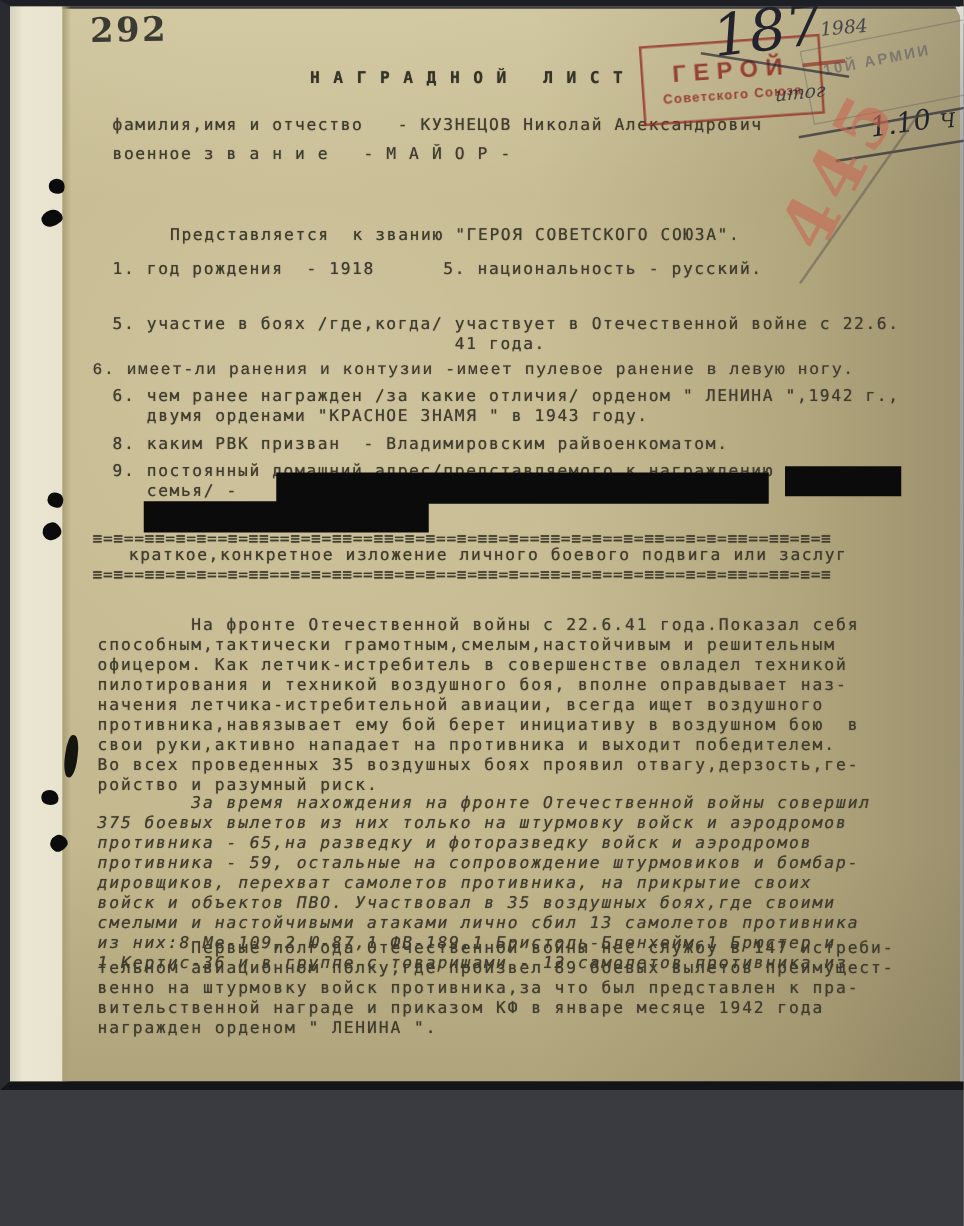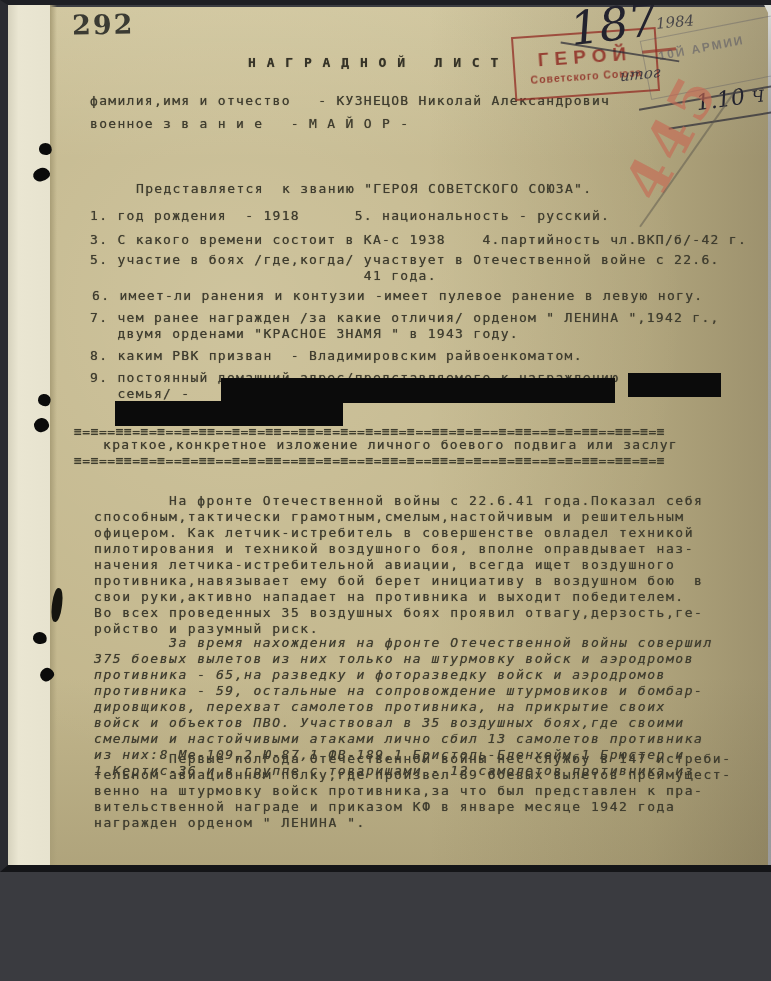--- a/index.html
+++ b/index.html
@@ -15,21 +15,21 @@
       #c2b68c;
   }
   .abs{position:absolute;}
   .typed{
     position:absolute;white-space:pre-wrap;
     font-family:"DejaVu Sans Mono","Liberation Mono",monospace;
     font-size:13px;line-height:16px;color:rgba(62,60,46,0.94);
     text-shadow:0 0 0.7px rgba(62,60,46,0.85);
   }
   .form{letter-spacing:1.3px;}
-  .bodytx{letter-spacing:1.55px;margin-left:16px;}
+  .bodytx{letter-spacing:1.55px;}
   .title{font-size:13px;font-weight:bold;letter-spacing:1.5px;color:rgba(52,50,38,0.95);}
   .divider{letter-spacing:0.5px;color:rgba(58,56,42,0.9);}
   
   .strip-left{left:0;top:0;width:42px;height:981px;background:linear-gradient(90deg,#d6d2bd 0%,#eae6d2 25%,#e7e3cf 100%);}
   .doc-edge{left:42px;top:0;width:7px;height:981px;background:linear-gradient(90deg,#a99e77 0%,rgba(169,158,119,0) 100%);}
   .strip-bottom{left:0;top:876px;width:763px;height:82px;background:linear-gradient(180deg,#b7ab81 0%,#e9e5d1 10%,#e7e3cf 100%);}
   .black-band{left:0;top:938px;width:763px;height:38px;background:#0e0e10;clip-path:polygon(0 38%,60% 70%,100% 62%,100% 100%,0 100%);}
   .strip-right{left:760px;top:0;width:11px;height:981px;background:linear-gradient(180deg,#d9d9d5 0%,#a3a4a6 12%,#97989a 100%);}
   .corner-tr{left:738px;top:0;width:33px;height:30px;background:#dcdcd6;clip-path:polygon(55% 0,100% 0,100% 100%);}
   
@@ -78,25 +78,24 @@
   <div class="hole" style="left:28px;top:902px;width:15px;height:14px;transform:rotate(-20deg);"></div>
   <div class="blob" style="left:44px;top:583px;width:10px;height:34px;transform:rotate(7deg);"></div>
 
   <div class="pagenum">292</div>
 
   <div class="typed title" style="left:240px;top:50px;">Н А Г Р А Д Н О Й   Л И С Т</div>
   <div class="typed form" style="left:82px;top:111px;">военное з в а н и е   - М А Й О Р -</div>
   <div class="typed form" style="left:82px;top:88px;">фамилия,имя и отчество   - КУЗНЕЦОВ Николай Александрович</div>
   <div class="typed form" style="left:128px;top:176px;">Представляется  к званию "ГЕРОЯ СОВЕТСКОГО СОЮЗА".</div>
   <div class="typed form" style="left:82px;top:203px;">1. год рождения  - 1918      5. национальность - русский.</div>
-  <div class="typed form" style="left:82px;top:227px;">3. С какого времени состоит в КА-с 1938    4.партийность чл.ВКП/б/-42 г.</div>
   <div class="typed form" style="left:82px;top:247px;">5. участие в боях /где,когда/ участвует в Отечественной войне с 22.6.
                               41 года.</div>
-  <div class="typed form" style="left:84px;top:283px;">6. имеет-ли ранения и контузии -имеет пулевое ранение в левую ногу.</div>
-  <div class="typed form" style="left:82px;top:305px;">7. чем ранее награжден /за какие отличия/ орденом " ЛЕНИНА ",1942 г.,
+  <div class="typed form" style="left:66px;top:283px;font-family:Liberation Mono, monospace;">6. имеет-ли ранения и контузии -имеет пулевое ранение в левую ногу.</div>
+  <div class="typed form" style="left:82px;top:305px;">6. чем ранее награжден /за какие отличия/ орденом " ЛЕНИНА ",1942 г.,
    двумя орденами "КРАСНОЕ ЗНАМЯ " в 1943 году.</div>
   <div class="typed form" style="left:82px;top:343px;">8. каким РВК призван  - Владимировским райвоенкоматом.</div>
   <div class="typed form" style="left:82px;top:365px;">9. постоянный домашний адрес/представляемого к награждению или его
    семья/ -</div>
 
   <div class="redact" style="left:213px;top:373px;width:394px;height:25px;"></div>
   <div class="redact" style="left:620px;top:368px;width:93px;height:24px;"></div>
   <div class="redact" style="left:107px;top:396px;width:228px;height:25px;"></div>
 
   <div class="typed divider" style="left:66px;top:419px;">≡=≡==≡≡=≡=≡==≡=≡≡==≡=≡=≡≡==≡≡=≡=≡==≡=≡≡=≡==≡≡=≡=≡==≡=≡≡==≡=≡=≡≡==≡≡=≡=≡</div>

